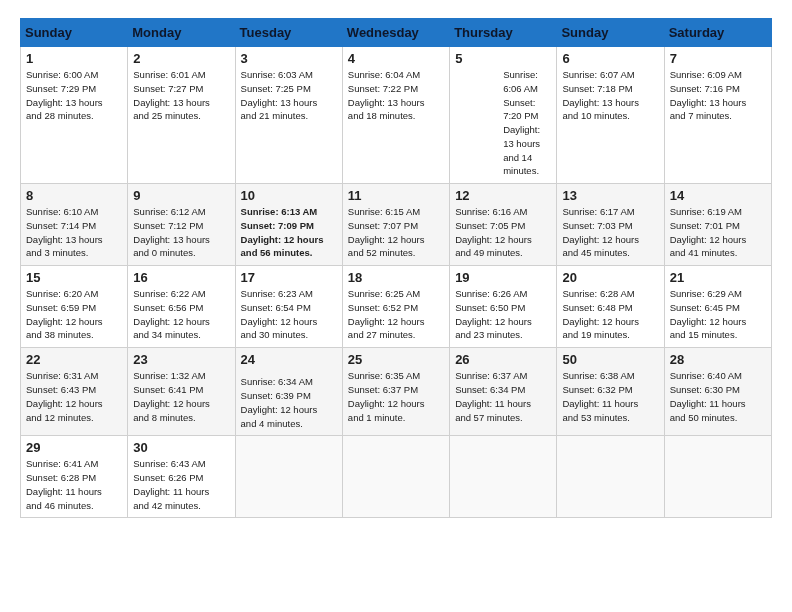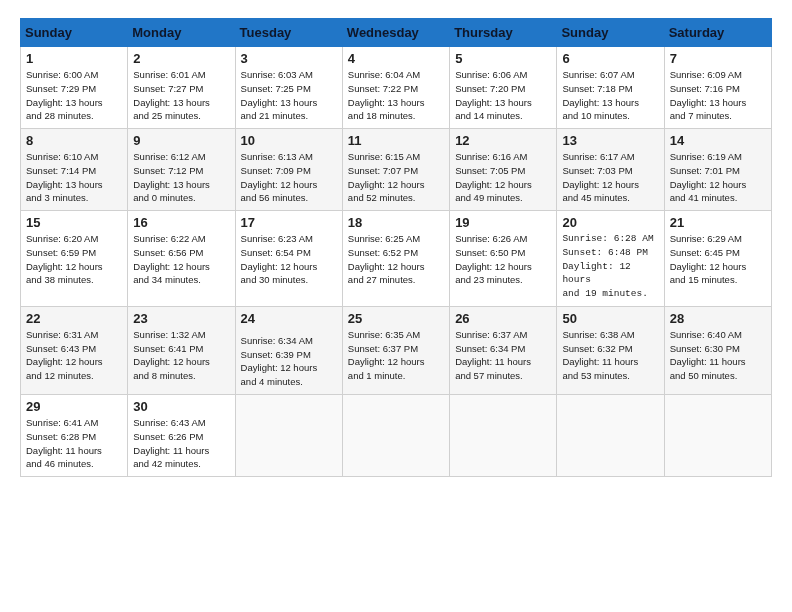--- a/index.html
+++ b/index.html
@@ -124,21 +124,21 @@
           </td>
           <td>
             <span class="day-num">4</span>
             <div class="day-info" style="white-space: pre-line;">Sunrise: 6:04 AM
 Sunset: 7:22 PM
 Daylight: 13 hours
 and 18 minutes.</div>
           </td>
           <td>
             <span class="day-num">5</span>
-            <div class="day-info" style="white-space: pre-line;">Sunrise: 6:06 AM
+            <div class="day-info" style="white-space: pre-line; margin-left: 48px;">Sunrise: 6:06 AM
 Sunset: 7:20 PM
 Daylight: 13 hours
 and 14 minutes.</div>
           </td>
           <td>
             <span class="day-num">6</span>
             <div class="day-info" style="white-space: pre-line;">Sunrise: 6:07 AM
 Sunset: 7:18 PM
 Daylight: 13 hours
 and 10 minutes.</div>
@@ -161,21 +161,21 @@
           </td>
           <td>
             <span class="day-num">9</span>
             <div class="day-info" style="white-space: pre-line;">Sunrise: 6:12 AM
 Sunset: 7:12 PM
 Daylight: 13 hours
 and 0 minutes.</div>
           </td>
           <td>
             <span class="day-num">10</span>
-            <div class="day-info" style="white-space: pre-line;">Sunrise: 6:13 AM
+            <div class="day-info" style="white-space: pre-line; font-weight: bold;">Sunrise: 6:13 AM
 Sunset: 7:09 PM
 Daylight: 12 hours
 and 56 minutes.</div>
           </td>
           <td>
             <span class="day-num">11</span>
             <div class="day-info" style="white-space: pre-line;">Sunrise: 6:15 AM
 Sunset: 7:07 PM
 Daylight: 12 hours
 and 52 minutes.</div>
@@ -233,21 +233,21 @@
           </td>
           <td>
             <span class="day-num">19</span>
             <div class="day-info" style="white-space: pre-line;">Sunrise: 6:26 AM
 Sunset: 6:50 PM
 Daylight: 12 hours
 and 23 minutes.</div>
           </td>
           <td>
             <span class="day-num">20</span>
-            <div class="day-info" style="white-space: pre-line; font-family: Liberation Mono, monospace;">Sunrise: 6:28 AM
+            <div class="day-info" style="white-space: pre-line;">Sunrise: 6:28 AM
 Sunset: 6:48 PM
 Daylight: 12 hours
 and 19 minutes.</div>
           </td>
           <td>
             <span class="day-num">21</span>
             <div class="day-info" style="white-space: pre-line;">Sunrise: 6:29 AM
 Sunset: 6:45 PM
 Daylight: 12 hours
 and 15 minutes.</div>

